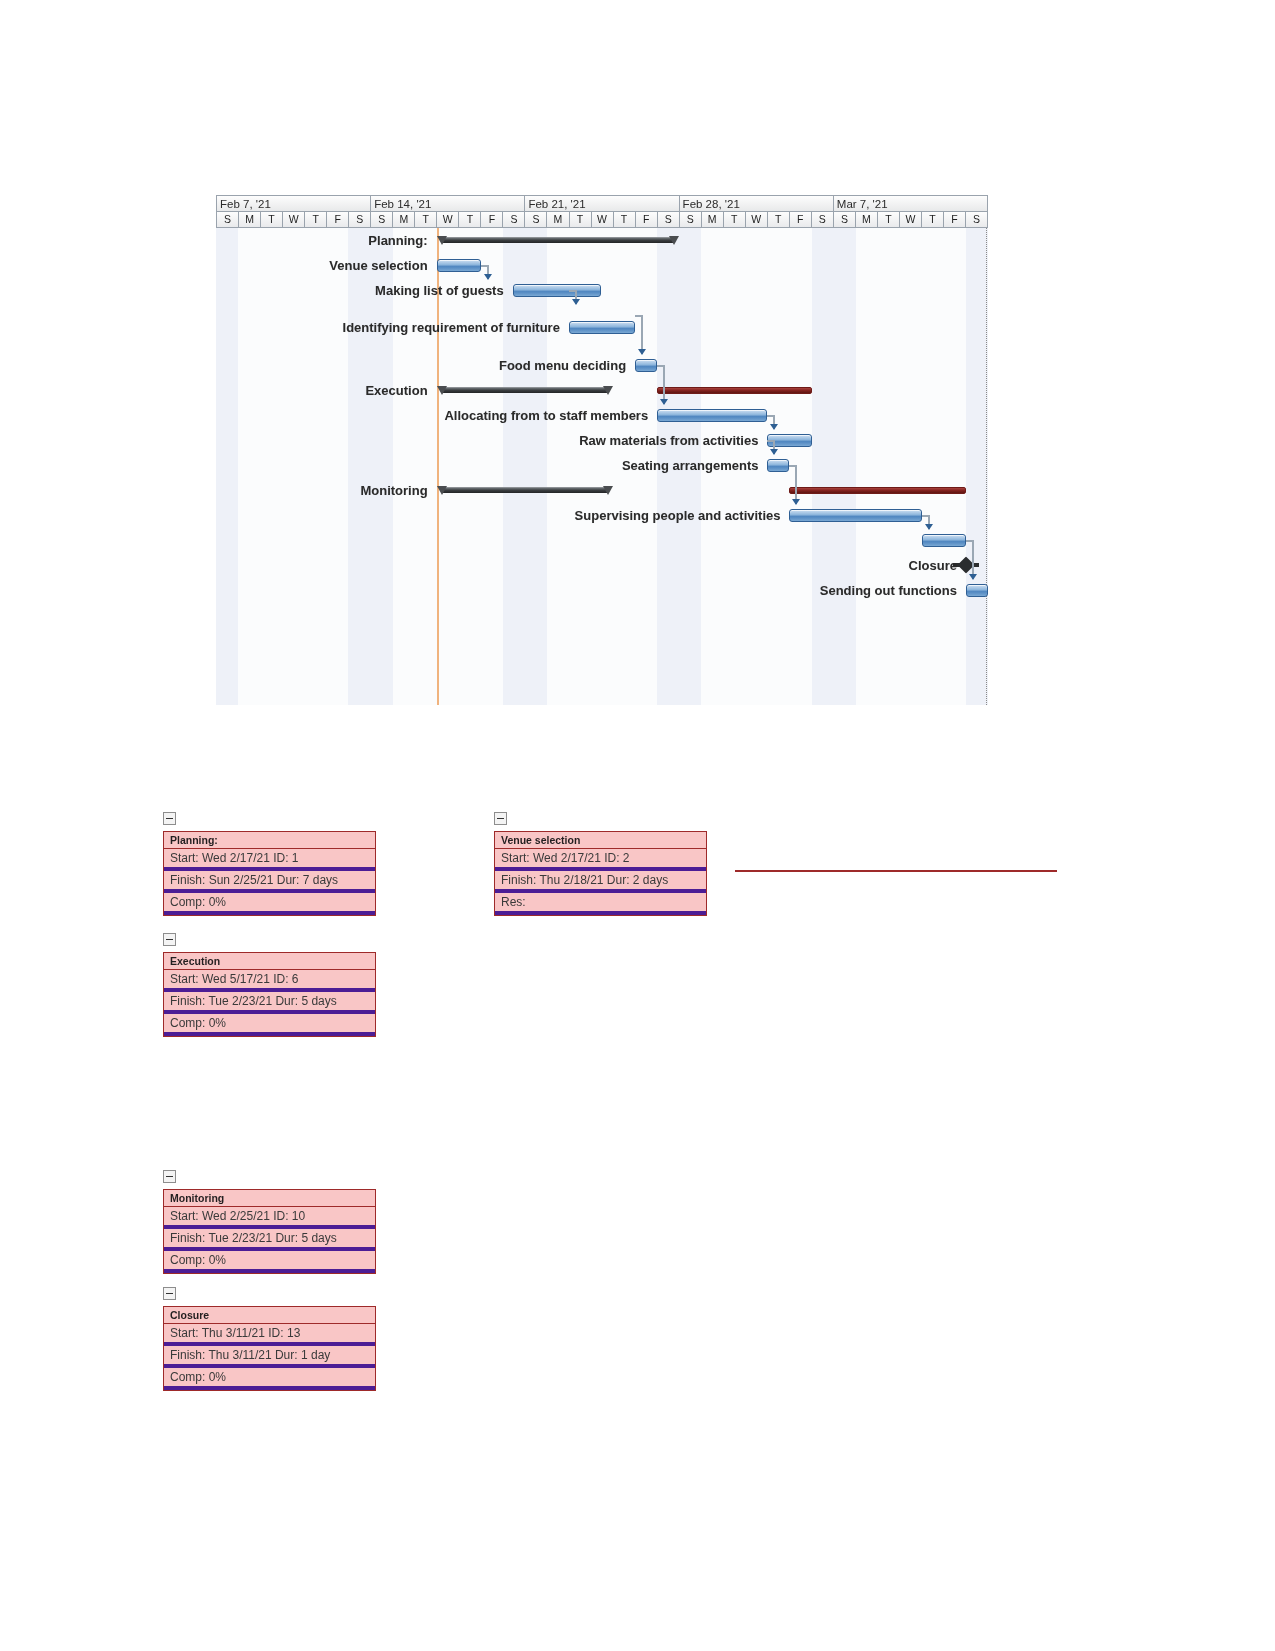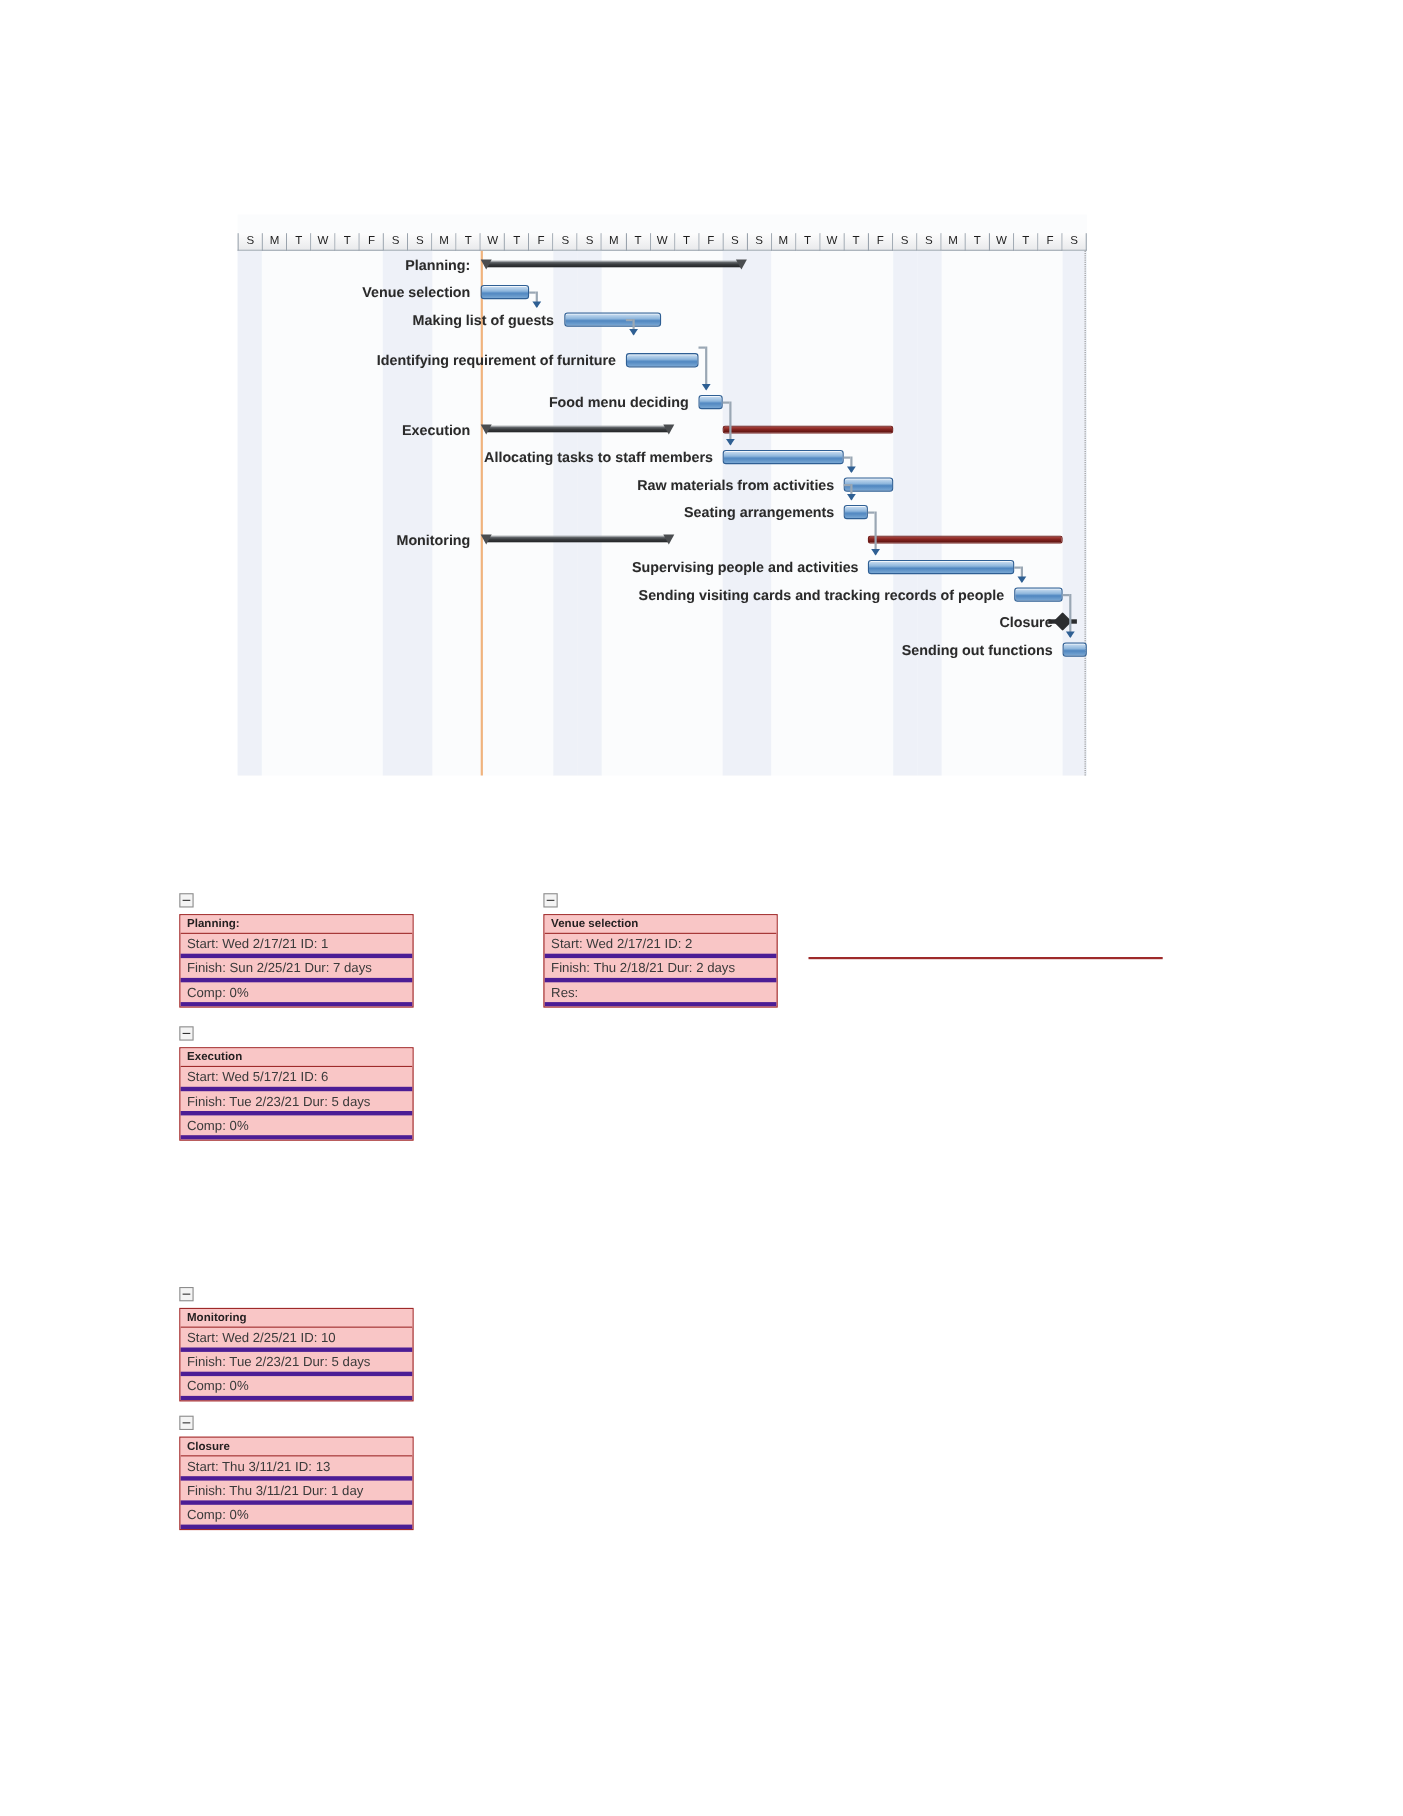--- a/index.html
+++ b/index.html
@@ -163,20 +163,27 @@
   }
   .co-leader {
     position:absolute; height:2px; background:#9e2a2a;
   }
 </style>
 </head>
 <body>
 
 <div id="gantt">
 
+  <div class="tl-weeks">
+    <div class="tl-week">Feb 7, '21</div>
+    <div class="tl-week">Feb 14, '21</div>
+    <div class="tl-week">Feb 21, '21</div>
+    <div class="tl-week">Feb 28, '21</div>
+    <div class="tl-week">Mar 7, '21</div>
+  </div>
 
   <div class="tl-days" id="tl-days">
       <div class="tl-day">S</div>
       <div class="tl-day">M</div>
       <div class="tl-day">T</div>
       <div class="tl-day">W</div>
       <div class="tl-day">T</div>
       <div class="tl-day">F</div>
       <div class="tl-day">S</div>
       <div class="tl-day">S</div>
@@ -279,21 +286,21 @@
           <div class="cap l"></div>
           <div class="cap r"></div>
         </div>
         <div class="rowlabel" style="right: 555.429px;">Execution</div>
       </div>
       <div class="row" style="top: 183px;">
         <div class="redbar" style="left: 441.143px; width: 154.4px;"></div>
       </div>
       <div class="row" style="top: 208px;">
         <div class="bar" style="left: 441.143px; width: 110.286px;"></div>
-        <div class="rowlabel" style="right: 334.857px;">Allocating tasks to staff members</div>
+        <div class="rowlabel" style="right: 334.857px;">Allocating from to staff members</div>
       </div>
       <div class="row" style="top: 233px;">
         <div class="bar" style="left: 551.429px; width: 44.1143px;"></div>
         <div class="rowlabel" style="right: 224.571px;">Raw materials from activities</div>
       </div>
       <div class="row" style="top: 258px;">
         <div class="bar" style="left: 551.429px; width: 22.0571px;"></div>
         <div class="rowlabel" style="right: 224.571px; margin-left: 20px;">Seating arrangements</div>
       </div>
       <div class="row" style="top: 283px;">
@@ -306,21 +313,20 @@
       </div>
       <div class="row" style="top: 283px;">
         <div class="redbar" style="left: 573.486px; width: 176.457px;"></div>
       </div>
       <div class="row" style="top: 308px;">
         <div class="bar" style="left: 573.486px; width: 132.343px;"></div>
         <div class="rowlabel" style="right: 202.514px;">Supervising people and activities</div>
       </div>
       <div class="row" style="top: 333px;">
         <div class="bar" style="left: 705.829px; width: 44.1143px;"></div>
-        <div class="rowlabel" style="right: 70.1714px;">Sending visiting cards and tracking records of people</div>
       </div>
       <div class="row" style="top: 358px;">
         <div class="milestone" style="left: 736.943px;">
           <div class="tick l"></div>
           <div class="dia"></div>
           <div class="tick r"></div>
         </div>
         <div class="rowlabel" style="right: 26.0571px;">Closure</div>
       </div>
       <div class="row" style="top: 383px;">

